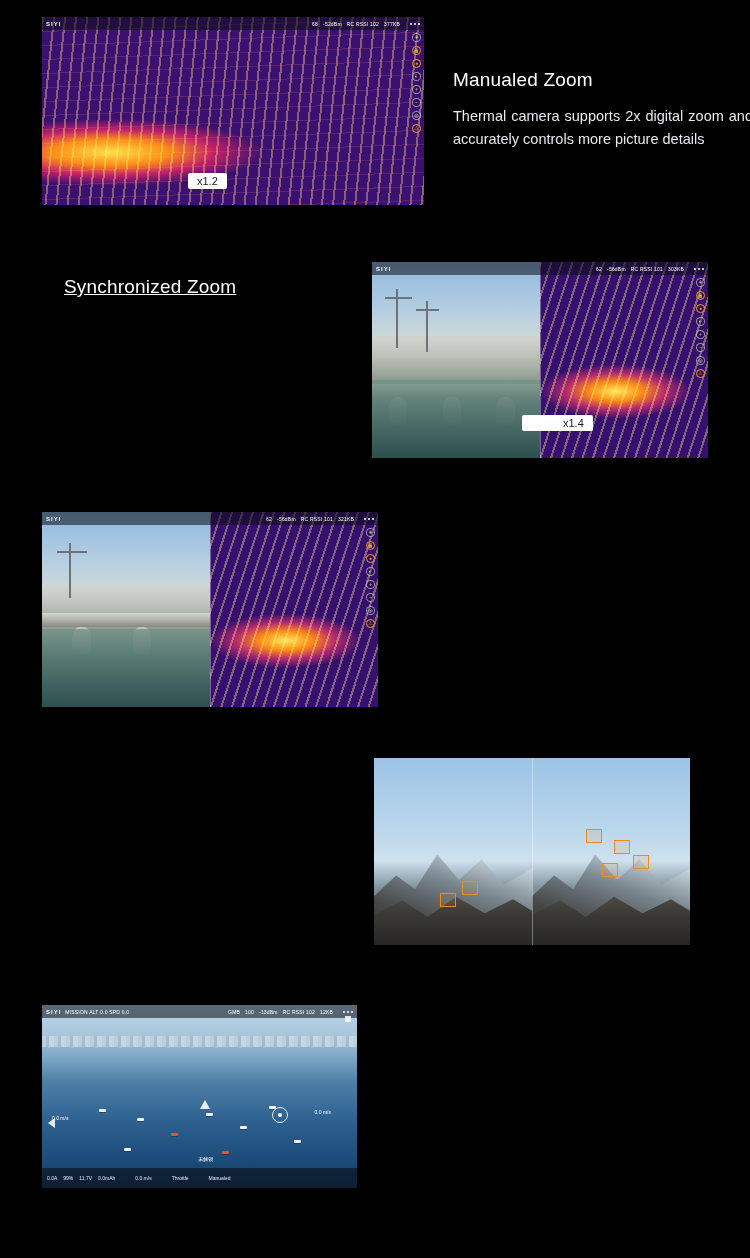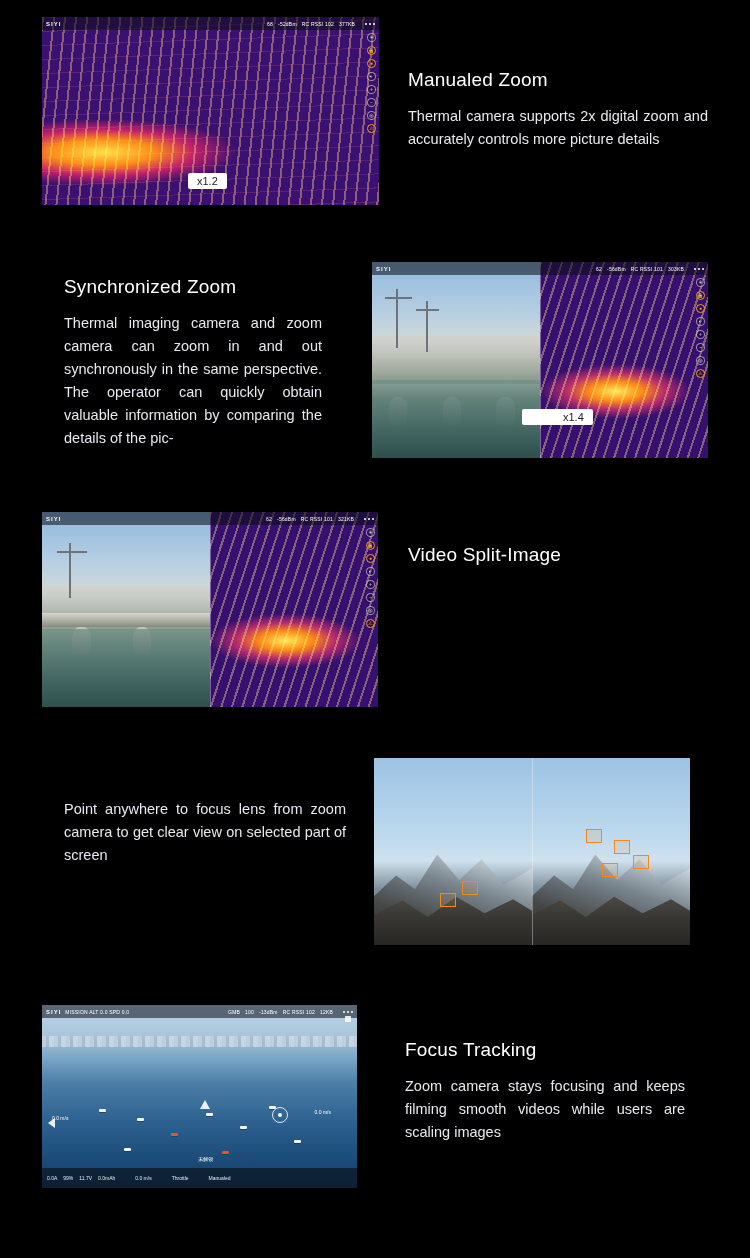--- a/index.html
+++ b/index.html
@@ -320,21 +320,21 @@
     top: 0; bottom: 0;
     width: 1px;
     background: rgba(255,255,255,0.35);
   }
 </style>
 </head>
 <body>
 
 <section class="feature" style="left:42px; top:17px; width:666px;">
 
-  <div class="shot" style="width:337px; height:188px;">
+  <div class="shot" style="width:382px; height:188px;">
     <div class="thermal"></div>
 
     <div class="osd-bar">
       <span class="osd-logo">SIYI</span>
       <span class="osd-right">
         <span>68</span>
         <span>-52dBm</span>
         <span>RC RSSI 102</span>
         <span>377KB</span>
         <span class="osd-dots">
@@ -360,23 +360,22 @@
   </div>
 
   <div class="text-block" style="width:300px; margin-left:29px; padding-top:52px;">
     <h2 class="feature-title">Manualed Zoom</h2>
     <p class="feature-desc">Thermal camera supports 2x digital zoom and accurately controls more picture details</p>
   </div>
 </section>
 
 <section class="feature" style="left:64px; top:262px; width:644px;">
 
-  <div class="text-block" style="width:258px; padding-top:14px;">
+  <div class="text-block" style="width:258px; padding-top:14px;text-decoration:underline;">
     <h2 class="feature-title">Synchronized Zoom</h2>
-    <p class="feature-desc">Thermal imaging camera and zoom camera can zoom in and out synchronously in the same perspective. The operator can quickly obtain valuable information by comparing the details of the pic-</p>
   </div>
 
   <div class="shot" style="width:336px; height:196px; margin-left:50px;">
     <div class="cityview" style="right:50%;">
       <div class="crane" style="left:14%; top:14%; width:2px; height:30%;"></div>
       <div class="crane" style="left:8%; top:18%; width:16%; height:2px;"></div>
       <div class="crane" style="left:32%; top:20%; width:2px; height:26%;"></div>
       <div class="crane" style="left:26%; top:24%; width:14%; height:2px;"></div>
       <div class="bridge-deck" style="top:62%;"></div>
       <div class="pier" style="left:10%; top:69%;"></div>
@@ -405,21 +404,21 @@
       <span>✳</span>
       <span class="accent">🔒</span>
       <span class="accent">●</span>
       <span>◐</span>
       <span>＋</span>
       <span>－</span>
       <span>◎</span>
       <span class="accent">⚠</span>
     </div>
 
-    <div class="zoom-pill" style="left:150px; top:147px;padding-left:41px;">x1.4</div>
+    <div class="zoom-pill" style="left:150px; top:153px;padding-left:41px;">x1.4</div>
   </div>
 </section>
 
 <section class="feature" style="left:42px; top:512px; width:666px;">
 
   <div class="shot" style="width:336px; height:195px;">
     <div class="cityview" style="right:50%;">
       <div class="crane" style="left:16%; top:16%; width:2px; height:28%;"></div>
       <div class="crane" style="left:9%; top:20%; width:18%; height:2px;"></div>
       <div class="bridge-deck" style="top:52%;"></div>
@@ -450,28 +449,26 @@
       <span class="accent">●</span>
       <span>◐</span>
       <span>＋</span>
       <span>－</span>
       <span>◎</span>
       <span class="accent">⚠</span>
     </div>
   </div>
 
   <div class="text-block" style="width:300px; margin-left:30px; padding-top:32px;">
-    <h2 class="feature-title">Video Split-Image</h2>
   </div>
 </section>
 
 <section class="feature" style="left:64px; top:758px; width:644px;">
 
   <div class="text-block" style="width:282px; padding-top:40px;">
-    <p class="feature-desc">Point anywhere to focus lens from zoom camera to get clear view on selected part of screen</p>
   </div>
 
   <div class="shot" style="width:316px; height:187px; margin-left:28px;">
     <div class="mountain" style="right:50%;">
       <div class="peak"></div>
       <div class="rock"></div>
       <div class="focus-box" style="left:42%; top:72%;"></div>
       <div class="focus-box" style="left:56%; top:66%;"></div>
     </div>
     <div class="mountain" style="left:50%;">
@@ -534,17 +531,13 @@
       <span>99%</span>
       <span>11.7V</span>
       <span>0.0mAh</span>
       <span style="margin-left:14px;">0.0 m/s</span>
       <span style="margin-left:14px;">Throttle</span>
       <span style="margin-left:14px;">Manualed</span>
       <span class="spacer"></span>
     </div>
   </div>
 
-  <div class="text-block" style="width:280px; margin-left:48px; padding-top:34px;">
-    <h2 class="feature-title">Focus Tracking</h2>
-    <p class="feature-desc">Zoom camera stays focusing and keeps filming smooth videos while users are scaling images</p>
-  </div>
 </section>
 
 </body></html>

